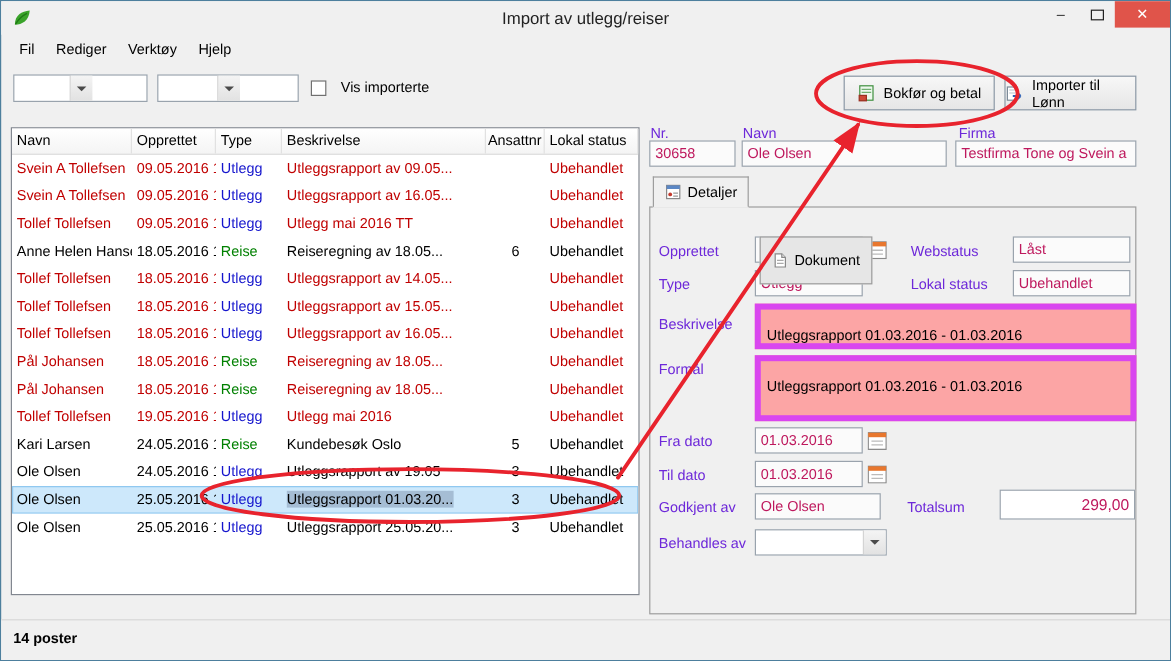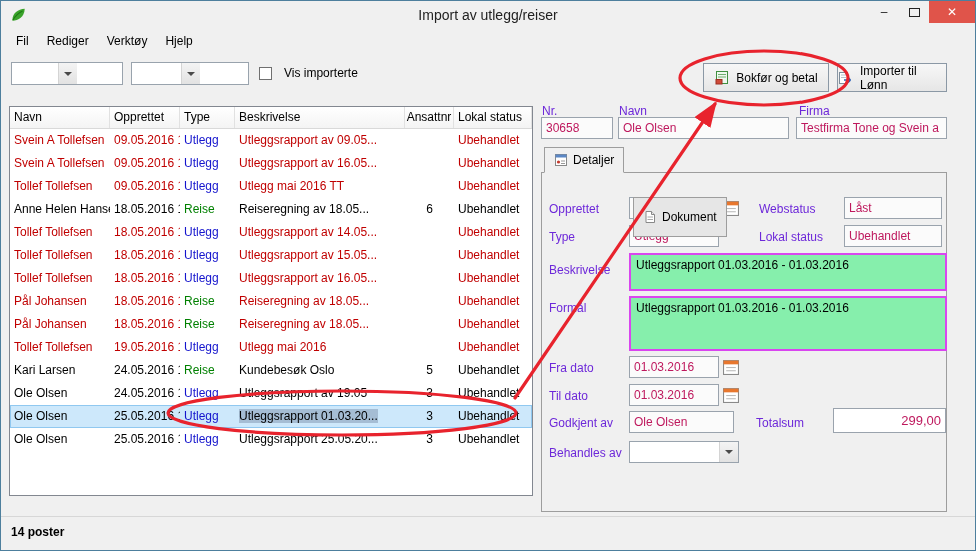--- a/index.html
+++ b/index.html
@@ -45,21 +45,21 @@
   .txtsel{background:#a5bdd4;margin-top:25px;}
 
   
   .statusbar{position:absolute;left:0;right:0;bottom:0;height:33px;border-top:1px solid #d7d7d7;background:#f0f0f0;font-weight:bold;}
   .statusbar .stext{position:absolute;left:10px;top:8px;}
 
   
   .lbl{position:absolute;white-space:nowrap;color:#6d28d9;}
   .tb{position:absolute;height:22px;box-sizing:border-box;background:#fbfbfb;border:1px solid #9aa3ad;
     font-family:inherit;font-size:12px;padding:0 4px;color:#be185d;}
-  .area{position:absolute;box-sizing:border-box;background:#86efac;border:2px solid #d946ef;padding:3px 5px;overflow:hidden;}
+  .area{position:absolute;box-sizing:border-box;background:#fca5a5;border:5px solid #d946ef;padding:14px 5px;overflow:hidden;}
   .panel{position:absolute;left:540px;top:171px;width:406px;height:340px;border:1px solid #9d9d9d;background:#f0f0f0;box-sizing:border-box;}
   .tab{position:absolute;height:25px;display:flex;align-items:center;gap:5px;padding:0 9px;
     border:1px solid #9d9d9d;box-sizing:border-box;background:#e6e6e6;}
   .tab.active{background:#f0f0f0;border-bottom:1px solid #f0f0f0;z-index:3;height:26px;}
   .calicon{position:absolute;width:16px;height:16px;}
   .combo-sm{position:absolute;height:22px;background:#fff;border:1px solid #99a3ad;box-sizing:border-box;display:flex;align-items:center;}
 
   
   .annot{position:absolute;left:0;top:0;width:976px;height:551px;pointer-events:none;z-index:50;}
   .annot ellipse,.annot line{stroke:#e8232d;stroke-width:3.2;fill:none;stroke-linecap:round;}

